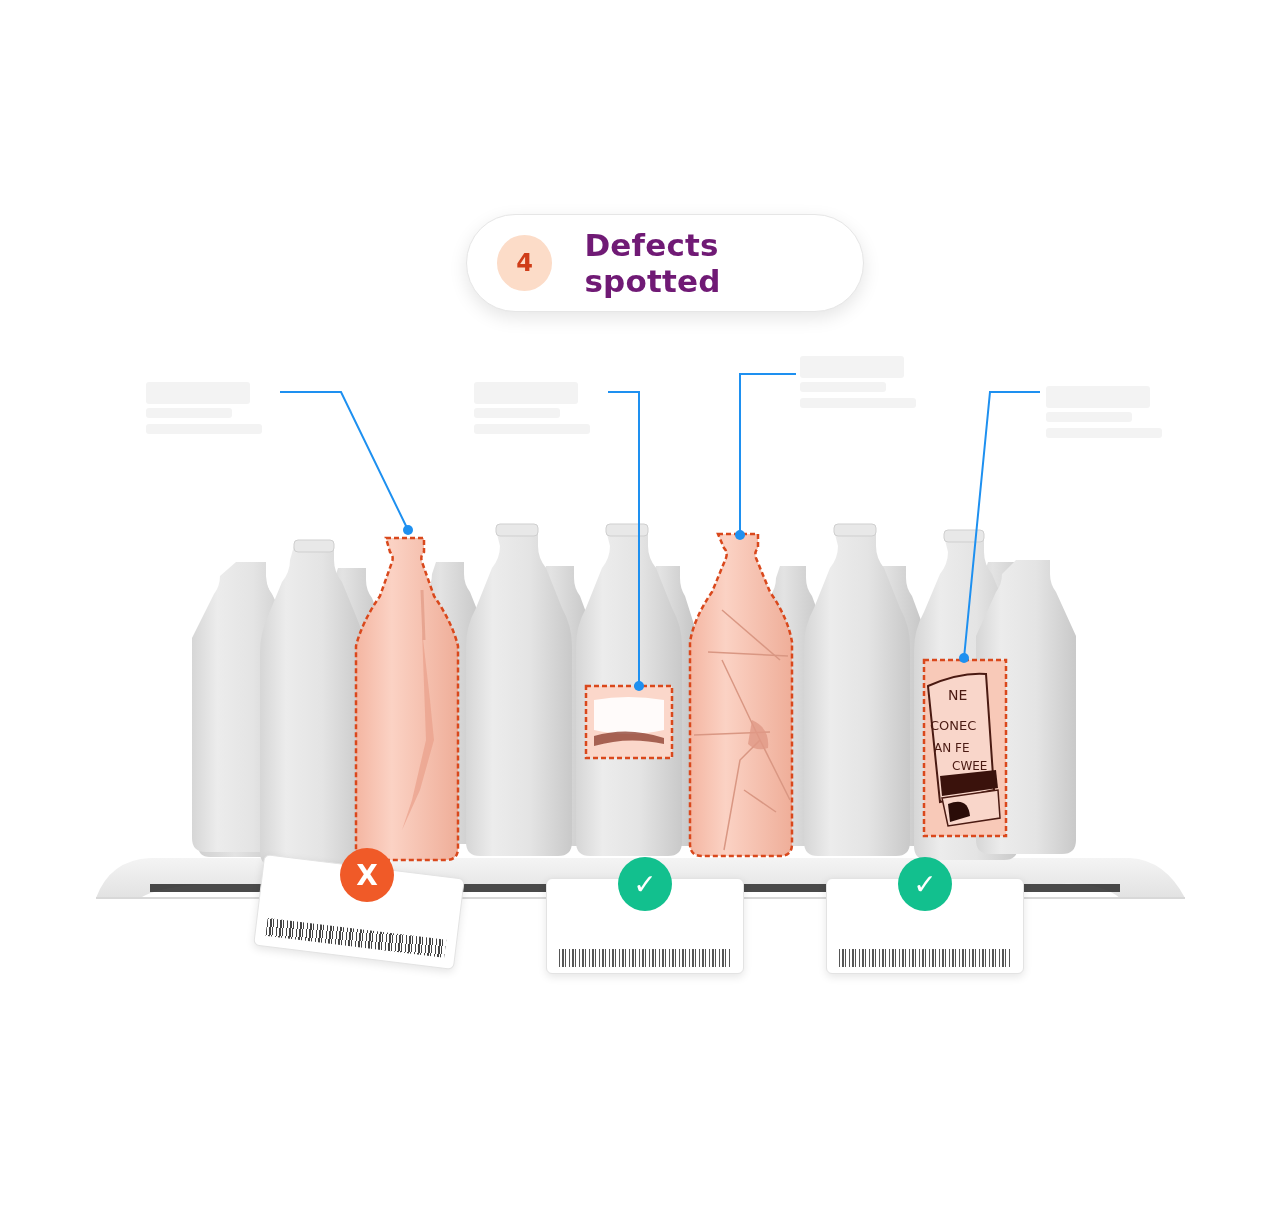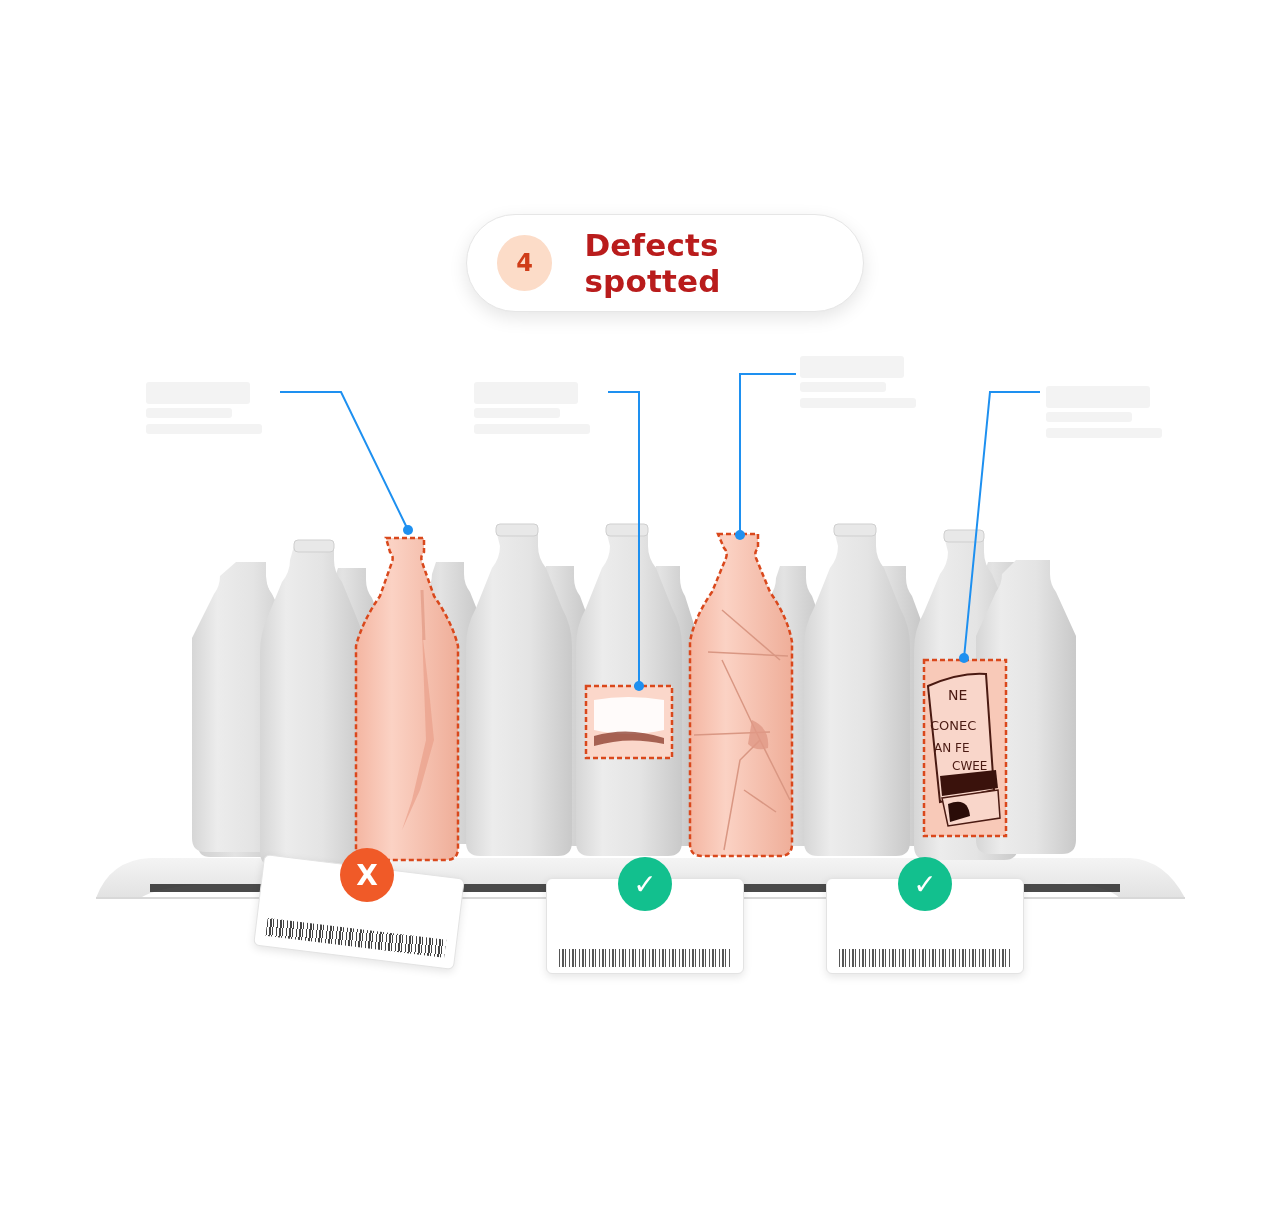--- a/index.html
+++ b/index.html
@@ -9,21 +9,21 @@
     border-radius:49px; background:#fff; border:1px solid #e6e6e6;
     box-shadow:0 6px 18px rgba(0,0,0,0.10);
     display:flex; align-items:center; box-sizing:border-box;
   }
   .pill .count {
     width:56px; height:56px; border-radius:50%; background:#fcdcc8;
     margin-left:30px; display:flex; align-items:center; justify-content:center;
     color:#cf3d18; font-weight:bold; font-size:24px; font-family:"DejaVu Sans", sans-serif;
   }
   .pill .label {
-    margin-left:32px; color:#b91c1c; font-weight:bold; font-size:31px;
+    margin-left:32px; color:#701a75; font-weight:bold; font-size:31px;
     font-family:"DejaVu Sans", sans-serif; letter-spacing:0.2px;
   }
   .ph { position:absolute; background:#f3f3f3; border-radius:3px; }
   svg.scene { position:absolute; left:0; top:0; }
   .tag {
     position:absolute; background:#fff; border:1px solid #e3e3e3; border-radius:6px;
     box-shadow:0 3px 8px rgba(0,0,0,0.10);
   }
   .badge {
     position:absolute; width:54px; height:54px; border-radius:50%;

